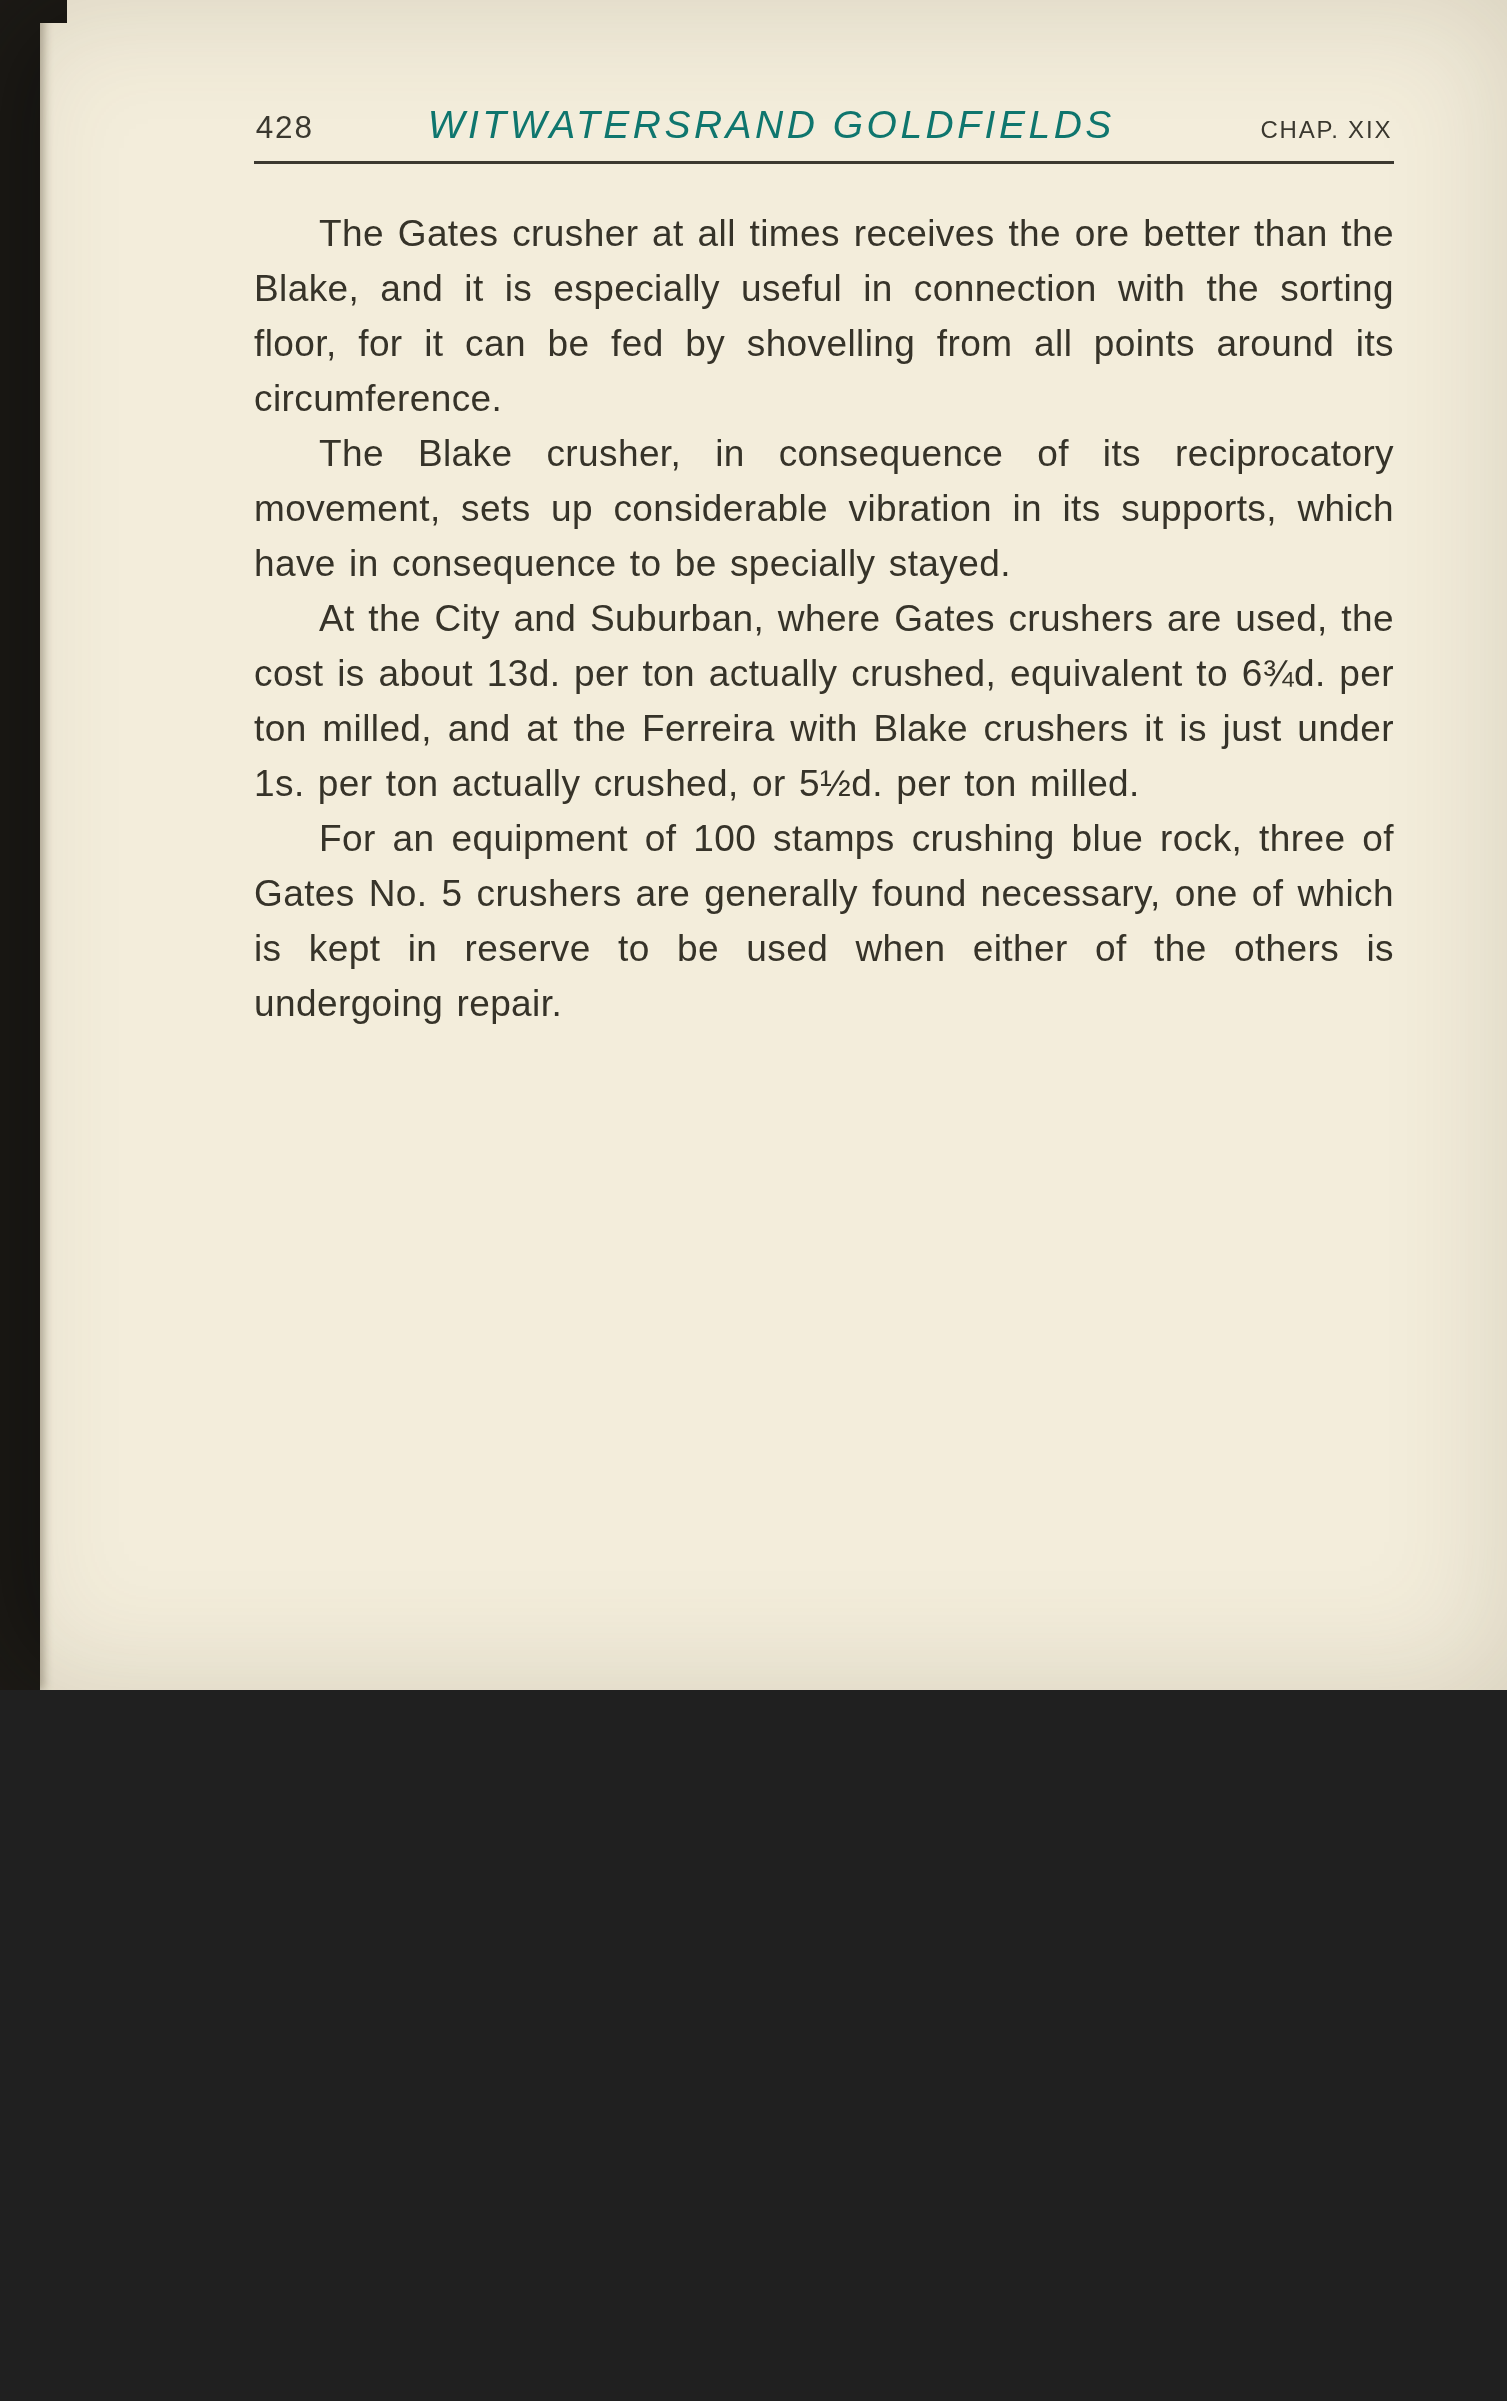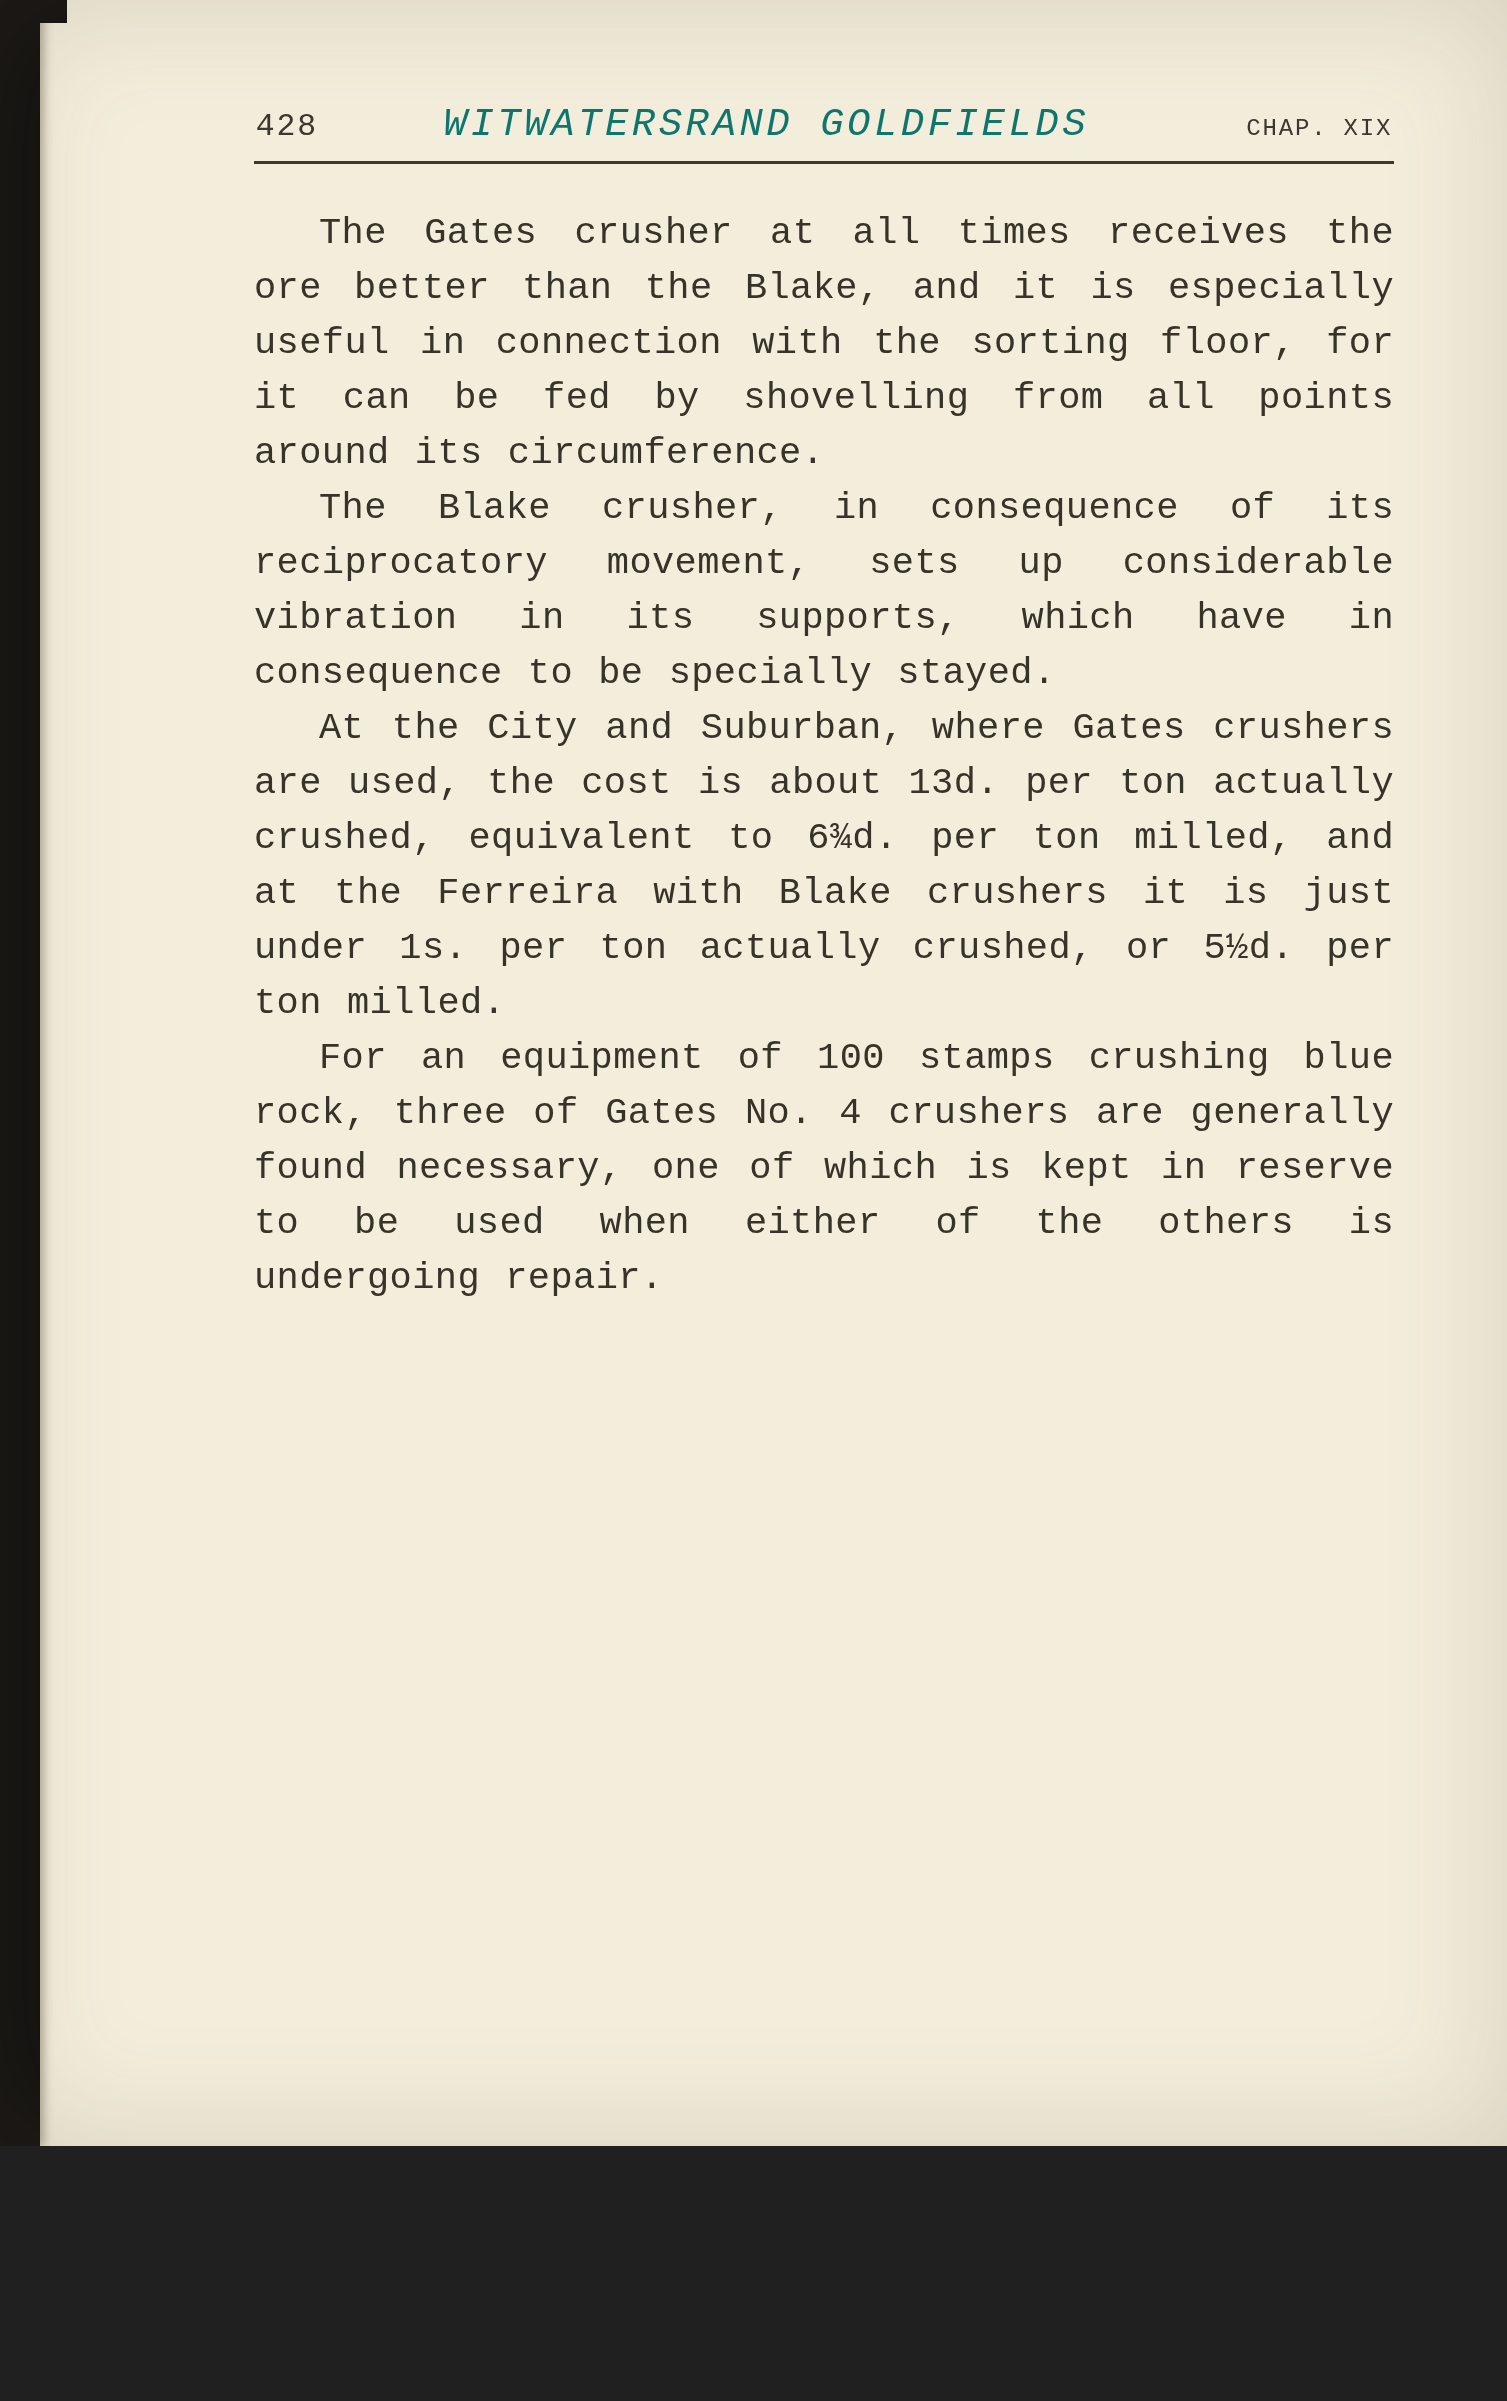--- a/index.html
+++ b/index.html
@@ -3,25 +3,25 @@
 <meta charset="utf-8">
 <style>
   html, body {
     margin: 0;
     padding: 0;
     background: #202020;
   }
   .scan {
     position: relative;
     width: 1508px;
-    height: 2146px;
+    height: 1690px;
     background: #f3eddb;
     background: linear-gradient(135deg, #f5f0dе 0%, #f3eddb 40%, #efe9d4 100%);
     overflow: hidden;
-    font-family: Liberation Mono, monospace;
+    font-family: Liberation Sans, sans-serif;
     color: #33312b;
   }
   .scan-vignette {
     position: absolute;
     inset: 0;
     pointer-events: none;
     box-shadow: inset 0 0 123px rgba(90, 80, 55, 0.18);
   }
   .binding-strip {
     position: absolute;
@@ -104,21 +104,21 @@
       <span class="running-title">WITWATERSRAND GOLDFIELDS</span>
       <span class="chapter-label">CHAP. XIX</span>
     </div>
 
     <hr class="head-rule">
 
     <div class="text-block">
       <p>The Gates crusher at all times receives the ore better than the Blake, and it is especially useful in connection with the sorting floor, for it can be fed by shovelling from all points around its circumference.</p>
       <p>The Blake crusher, in consequence of its reciprocatory movement, sets up considerable vibration in its supports, which have in consequence to be specially stayed.</p>
       <p>At the City and Suburban, where Gates crushers are used, the cost is about 13d. per ton actually crushed, equivalent to 6¾d. per ton milled, and at the Ferreira with Blake crushers it is just under 1s. per ton actually crushed, or 5½d. per ton milled.</p>
-      <p>For an equipment of 100 stamps crushing blue rock, three of Gates No. 4 crushers are generally found necessary, one of which is kept in reserve to be used when either of the others is undergoing repair.</p>
+      <p>For an equipment of 100 stamps crushing blue rock, three of Gates No. 5 crushers are generally found necessary, one of which is kept in reserve to be used when either of the others is undergoing repair.</p>
     </div>
 
   </div>
 
   <div class="scan-vignette"></div>
 
 </div>
 
 
 </body></html>

